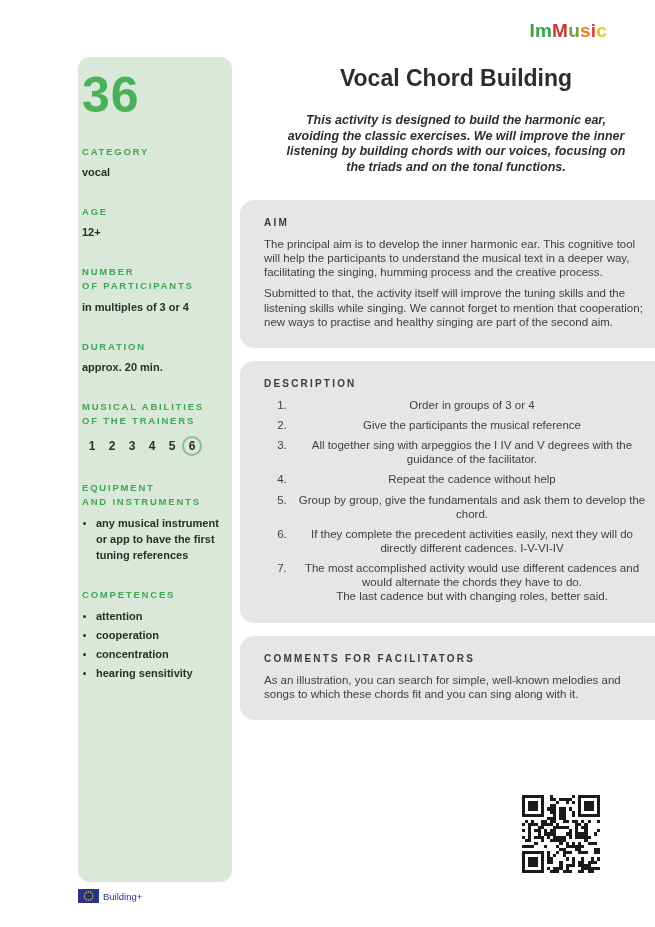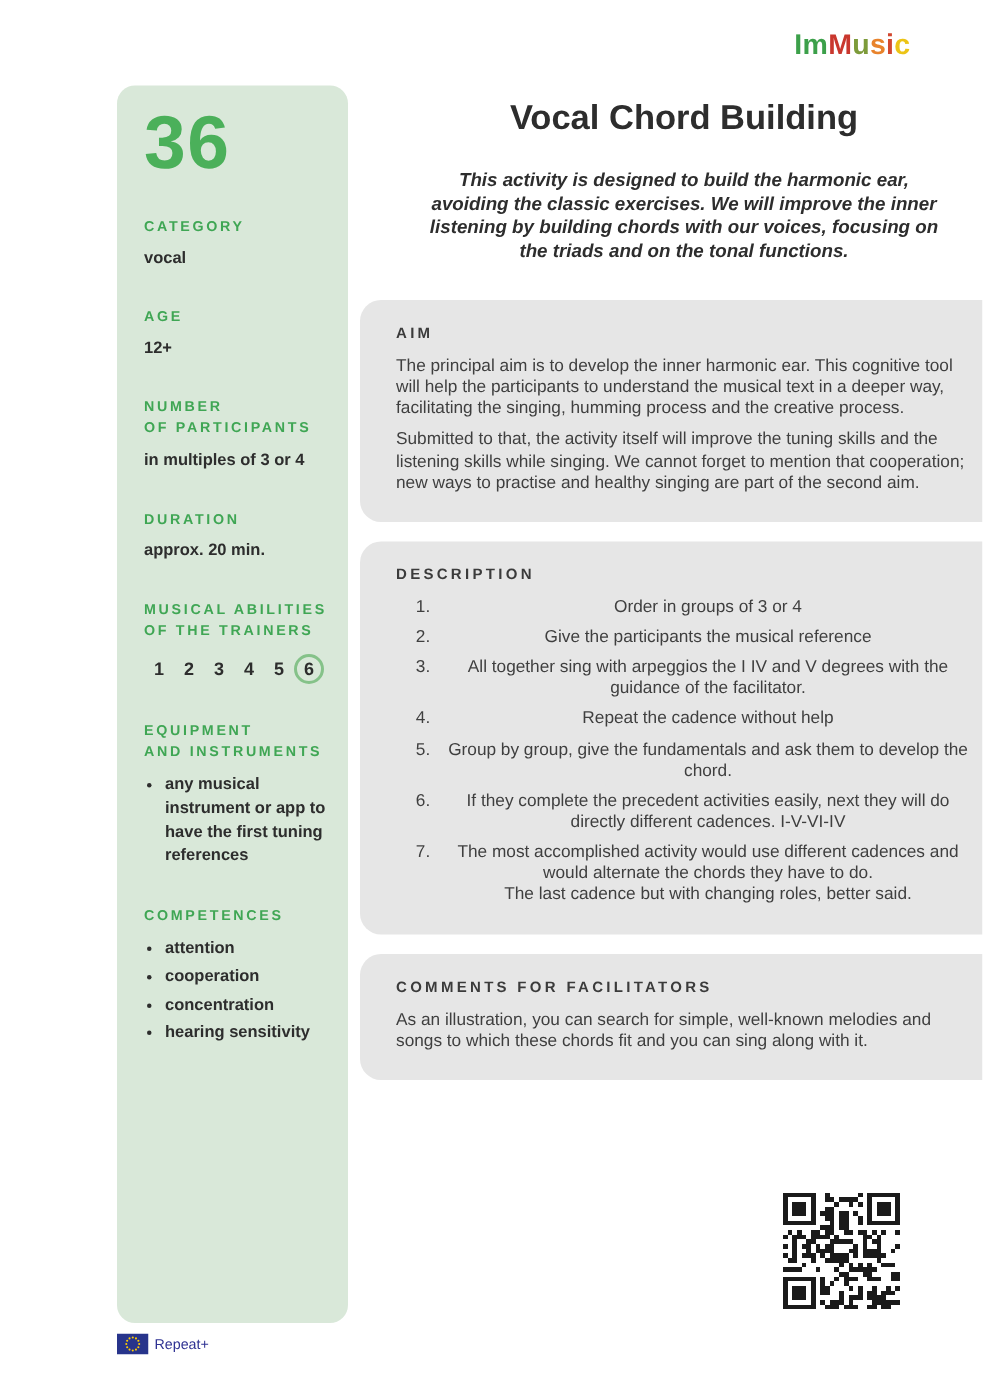--- a/index.html
+++ b/index.html
@@ -9,21 +9,21 @@
   }
   
   .logo {
     position:absolute; top:21px; right:48px;
     font-size:19px; font-weight:800; letter-spacing:.2px; line-height:1;
   }
   
   .sidebar {
     position:absolute; left:78px; top:57px; width:154px; height:825px;
     background:#d9e8d9; border-radius:12px; box-sizing:border-box;
-    padding:13px 13px 0 18px;
+    padding:13px 13px 0 4px;
   }
   .side-number { font-size:50px; font-weight:800; color:#4bb05a; line-height:1; letter-spacing:1px; }
   .side-section { margin-top:25px; }
   .side-label {
     font-size:9.5px; font-weight:800; color:#3fa654;
     letter-spacing:1.8px; line-height:1.5; white-space:pre-line;
   }
   .side-value { margin-top:6px; font-size:11px; font-weight:700; color:#2d2d2d; line-height:1.35; }
   .side-list { margin:6px 0 0; padding-left:14px; }
   .side-list li { font-size:11px; font-weight:700; color:#2d2d2d; line-height:1.45; margin-bottom:3px; }
@@ -381,16 +381,16 @@
           <circle cx="14.22" cy="9.15" r="0.7"></circle>
           <circle cx="12.65" cy="10.72" r="0.7"></circle>
           <circle cx="10.50" cy="11.30" r="0.7"></circle>
           <circle cx="8.35" cy="10.72" r="0.7"></circle>
           <circle cx="6.78" cy="9.15" r="0.7"></circle>
           <circle cx="6.20" cy="7.00" r="0.7"></circle>
           <circle cx="6.78" cy="4.85" r="0.7"></circle>
           <circle cx="8.35" cy="3.28" r="0.7"></circle>
         </g>
     </svg>
-    <span class="erasmus-label">Repeat+</span>
+    <span class="erasmus-label">Building+</span>
   </div>
 
 </div>
 
 </body></html>

